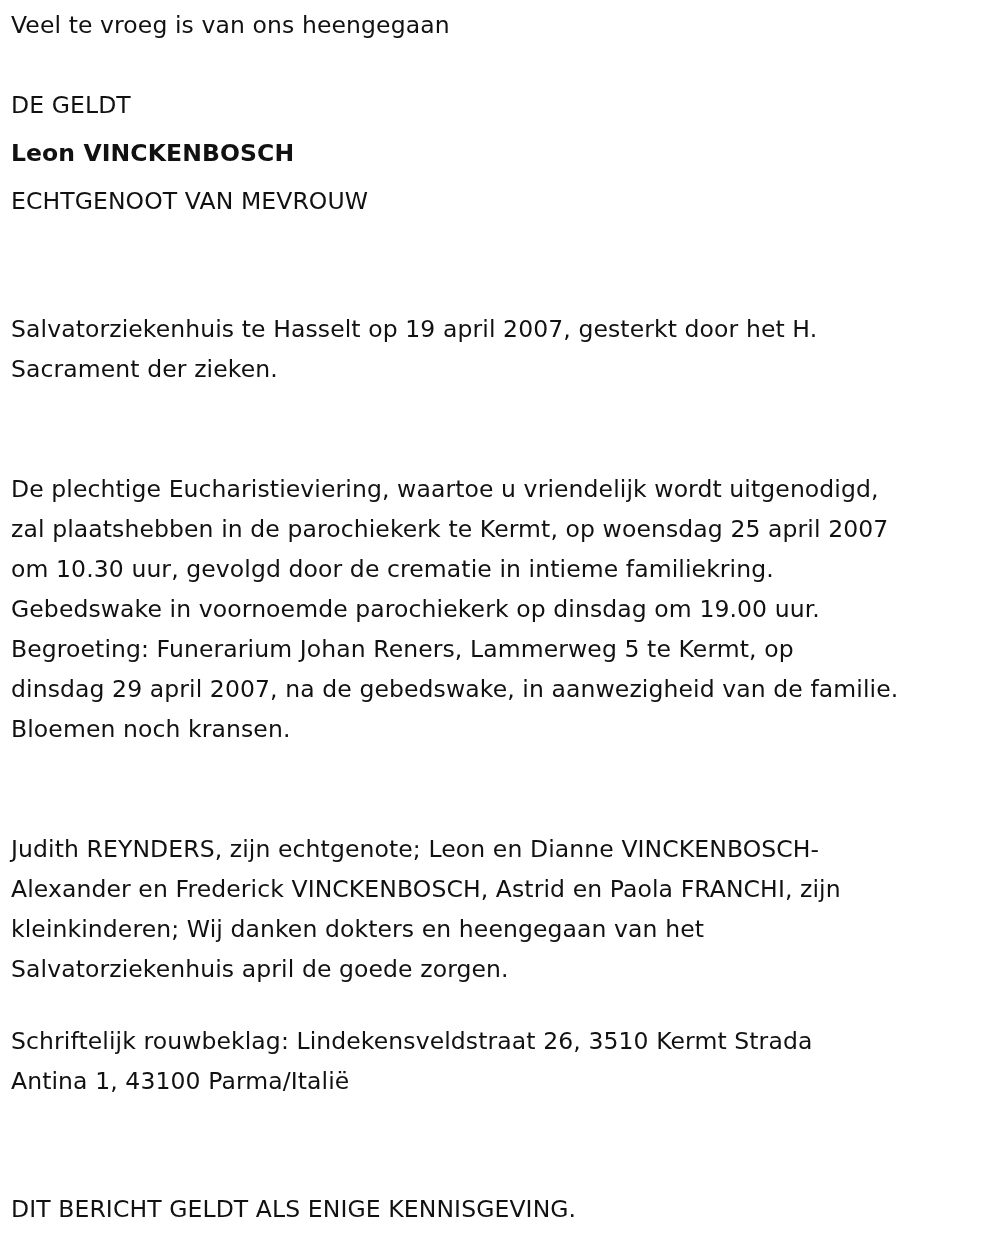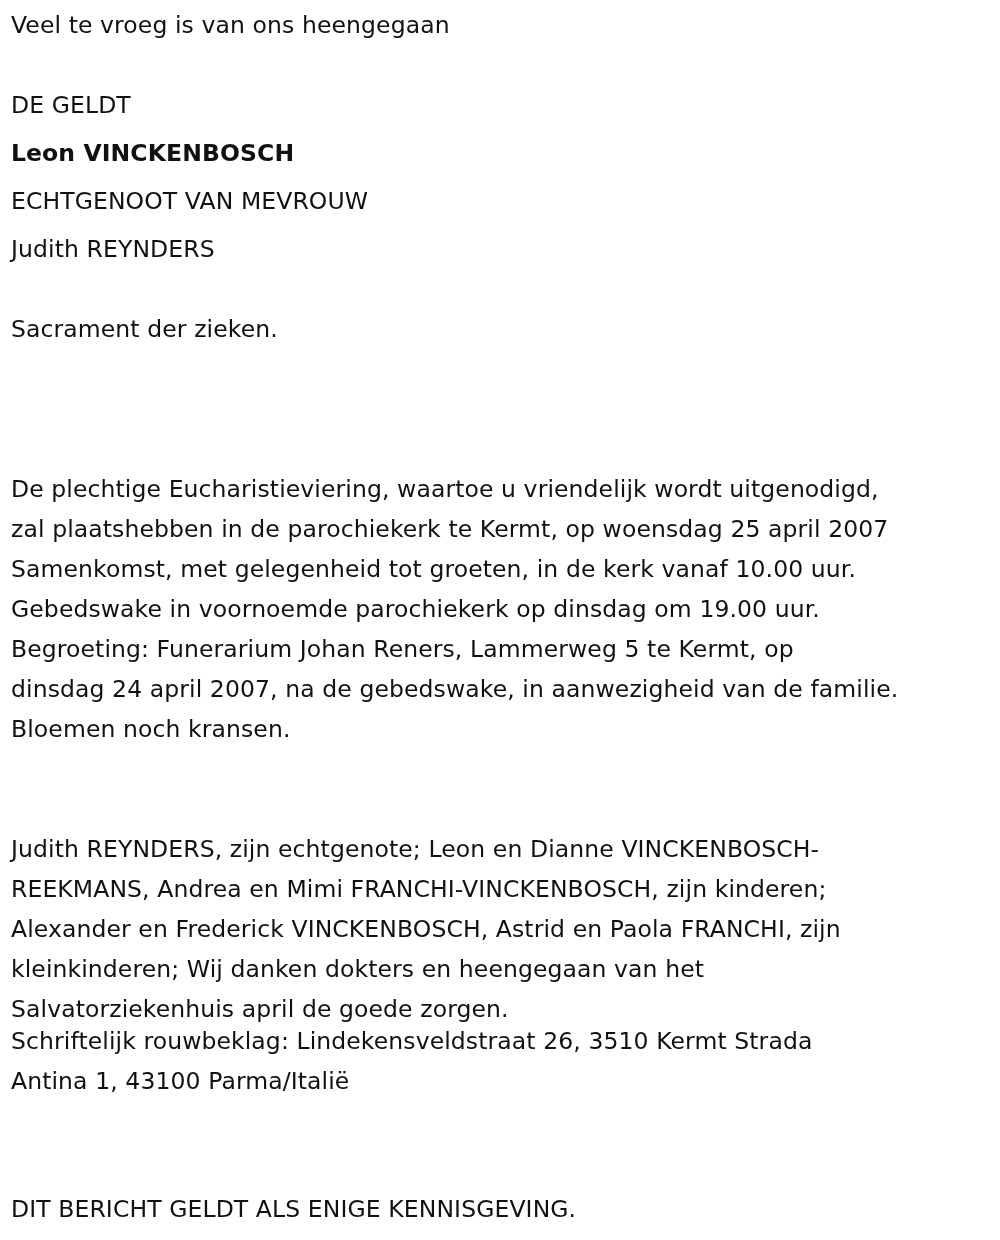--- a/index.html
+++ b/index.html
@@ -39,39 +39,38 @@
 </head>
 <body>
 
 <div class="page">
 
   <div class="line" style="top:10px;">Veel te vroeg is van ons heengegaan</div>
 
   <div class="line" style="top:90px;">DE GELDT</div>
   <div class="line bold" style="top:138px;">Leon VINCKENBOSCH</div>
   <div class="line" style="top:186px;">ECHTGENOOT VAN MEVROUW</div>
-  <div class="line" style="top:234px;">Judith REYNDERS</div>
 
   <div class="para" style="top:309px;">
+    <span class="row">Salvatorziekenhuis te Hasselt op 19 april 2007, gesterkt door het H.</span>
     <span class="row">Sacrament der zieken.</span>
   </div>
 
   <div class="para" style="top:469px;">
     <span class="row">De plechtige Eucharistieviering, waartoe u vriendelijk wordt uitgenodigd,</span>
     <span class="row">zal plaatshebben in de parochiekerk te Kermt, op woensdag 25 april 2007</span>
-    <span class="row">Samenkomst, met gelegenheid tot groeten, in de kerk vanaf 10.00 uur.</span>
+    <span class="row">om 10.30 uur, gevolgd door de crematie in intieme familiekring.</span>
     <span class="row">Gebedswake in voornoemde parochiekerk op dinsdag om 19.00 uur.</span>
     <span class="row">Begroeting: Funerarium Johan Reners, Lammerweg 5 te Kermt, op</span>
-    <span class="row">dinsdag 24 april 2007, na de gebedswake, in aanwezigheid van de familie.</span>
+    <span class="row">dinsdag 29 april 2007, na de gebedswake, in aanwezigheid van de familie.</span>
     <span class="row">Bloemen noch kransen.</span>
   </div>
 
   <div class="para" style="top:829px;">
     <span class="row">Judith REYNDERS, zijn echtgenote; Leon en Dianne VINCKENBOSCH-</span>
-    <span class="row">REEKMANS, Andrea en Mimi FRANCHI-VINCKENBOSCH, zijn kinderen;</span>
     <span class="row">Alexander en Frederick VINCKENBOSCH, Astrid en Paola FRANCHI, zijn</span>
     <span class="row">kleinkinderen; Wij danken dokters en heengegaan van het</span>
     <span class="row">Salvatorziekenhuis april de goede zorgen.</span>
   </div>
 
   <div class="para" style="top:1021px;">
     <span class="row">Schriftelijk rouwbeklag: Lindekensveldstraat 26, 3510 Kermt Strada</span>
     <span class="row">Antina 1, 43100 Parma/Italië</span>
   </div>
 

